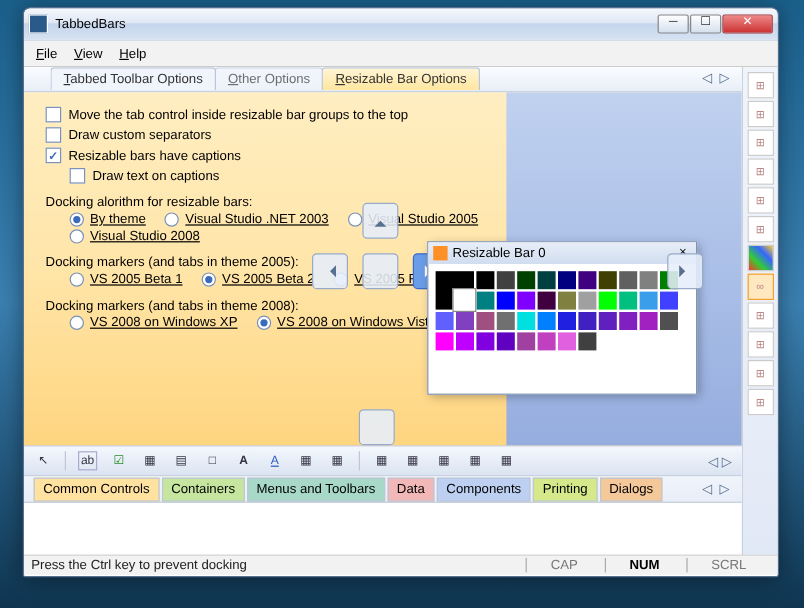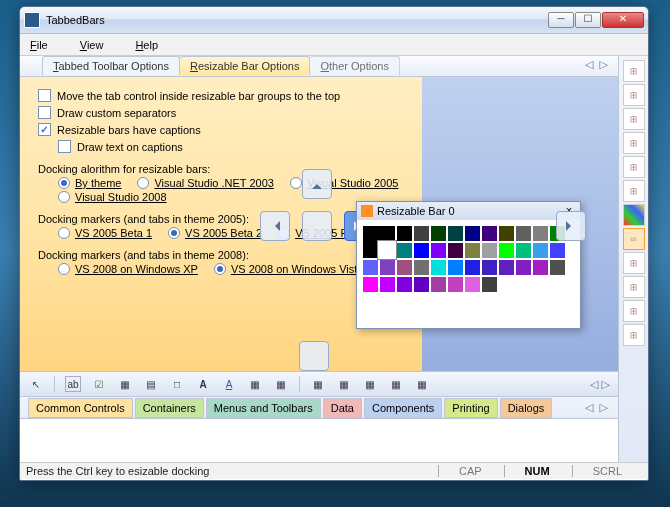--- a/index.html
+++ b/index.html
@@ -4,21 +4,21 @@
 <style>
 * { box-sizing: border-box; margin: 0; padding: 0; font-family: Tahoma, sans-serif; font-size: 11px; }
 body { background: linear-gradient(180deg, #1a5f8a 0%, #3a7fb0 50%, #0f3550 100%); width: 670px; height: 507px; overflow: hidden; position: relative; }
 .window { position: absolute; left: 19px; top: 6px; width: 630px; height: 475px; background: #fff; border: 1px solid #5a7090; border-radius: 6px 6px 2px 2px; box-shadow: 0 2px 18px rgba(0,0,0,0.4); }
 .titlebar { height: 20px; background: linear-gradient(180deg, #f5f8fc 0%, #dfe8f5 45%, #c5d5ec 50%, #d5e2f2 100%); border-radius: 5px 5px 0 0; display: flex; align-items: center; padding: 13px 4px; border-bottom: 1px solid #b0c0d8; }
 .titlebar .app-icon { width: 16px; height: 16px; background: #2a5a8a; border: 1px solid #fff; margin-right: 6px; }
 .titlebar .title { flex: 1; color: #000; }
 .winbtns { display: flex; gap: 1px; }
 .winbtn { width: 26px; height: 16px; border: 1px solid #888; border-radius: 2px; text-align: center; line-height: 12px; font-size: 10px; background: linear-gradient(180deg,#fefefe,#d5e0ee); color:#333;}
 .winbtn.close { width: 42px; background: linear-gradient(180deg,#e88,#c33); color:#fff; border-color:#a33;}
-.menubar { height: 22px; background: #f2f2f2; border-bottom: 1px solid #ccc; display: flex; align-items: center; padding: 0 10px; gap: 32px; }
+.menubar { height: 22px; background: #f2f2f2; border-bottom: 1px solid #ccc; display: flex; align-items: center; padding: 0 10px; gap: 14px; }
 .menubar span u { text-decoration: underline; }
 .content { position: relative; height: calc(100% - 28px - 22px - 17px); display: flex; }
 .main { flex: 1; position: relative; background: #fff; }
 .sidever { width: 30px; background: linear-gradient(180deg,#f0f4fb,#e2e9f6); border-left: 1px solid #bcc6d6; display: flex; flex-direction: column; align-items:center; padding-top:4px; gap:2px; }
 .sidever .sicon { width: 22px; height: 22px; border:1px solid #ccc; background:#fff; font-size:9px; display:flex; align-items:center; justify-content:center; color:#b88;}
 .sicon.hl{border-color:#f5a030;background:#ffe8c0;}
 .tabs1 { height: 21px; background: linear-gradient(180deg,#fafcff,#e8eef8); border-bottom:1px solid #bcc6d6; display:flex; align-items:flex-start; padding-left:22px; }
 .tab1 { padding: 3px 10px; border:1px solid #bcc6d6; border-bottom:none; background:#f0f4fb; margin-right:-1px; border-radius:3px 3px 0 0; color:#333; position:relative; }
 .tab1 u{text-decoration:underline;}
 .tab1.active { background: linear-gradient(180deg,#fff5d5,#ffe6a0); z-index:2; }
@@ -83,22 +83,22 @@
   </div>
   <div class="menubar">
     <span><u>F</u>ile</span>
     <span><u>V</u>iew</span>
     <span><u>H</u>elp</span>
   </div>
   <div class="content">
     <div class="main">
       <div class="tabs1">
         <div class="tab1"><u>T</u>abbed Toolbar Options</div>
+        <div class="tab1" style="opacity:0.7"><u>O</u>ther Options</div>
         <div class="tab1 active"><u>R</u>esizable Bar Options</div>
-        <div class="tab1" style="opacity:0.7"><u>O</u>ther Options</div>
         <div class="endctrl">
             <span>◁</span>
             <span>▷</span>
           </div>
       </div>
       <div class="optionpane">
         <div class="blueoverlay"></div>
         <div class="chk">
             <div class="box"></div>
             <span>Move the tab control inside resizable bar groups to the top</span>
@@ -272,20 +272,20 @@
       <div class="sicon">⊞</div>
       <div class="sicon" style="background:linear-gradient(45deg,#f33,#3c3,#36f,#fc3)"></div>
       <div class="sicon hl">∞</div>
       <div class="sicon">⊞</div>
       <div class="sicon">⊞</div>
       <div class="sicon">⊞</div>
       <div class="sicon">⊞</div>
     </div>
   </div>
   <div class="status">
-    <span>Press the Ctrl key to esizable docking</span>
+    <span>Press the Ctrl key to prevent docking</span>
     <div class="right">
       <div class="cell">CAP</div>
       <div class="cell on">NUM</div>
       <div class="cell">SCRL</div>
     </div>
   </div>
 </div>
 
 </body></html>

